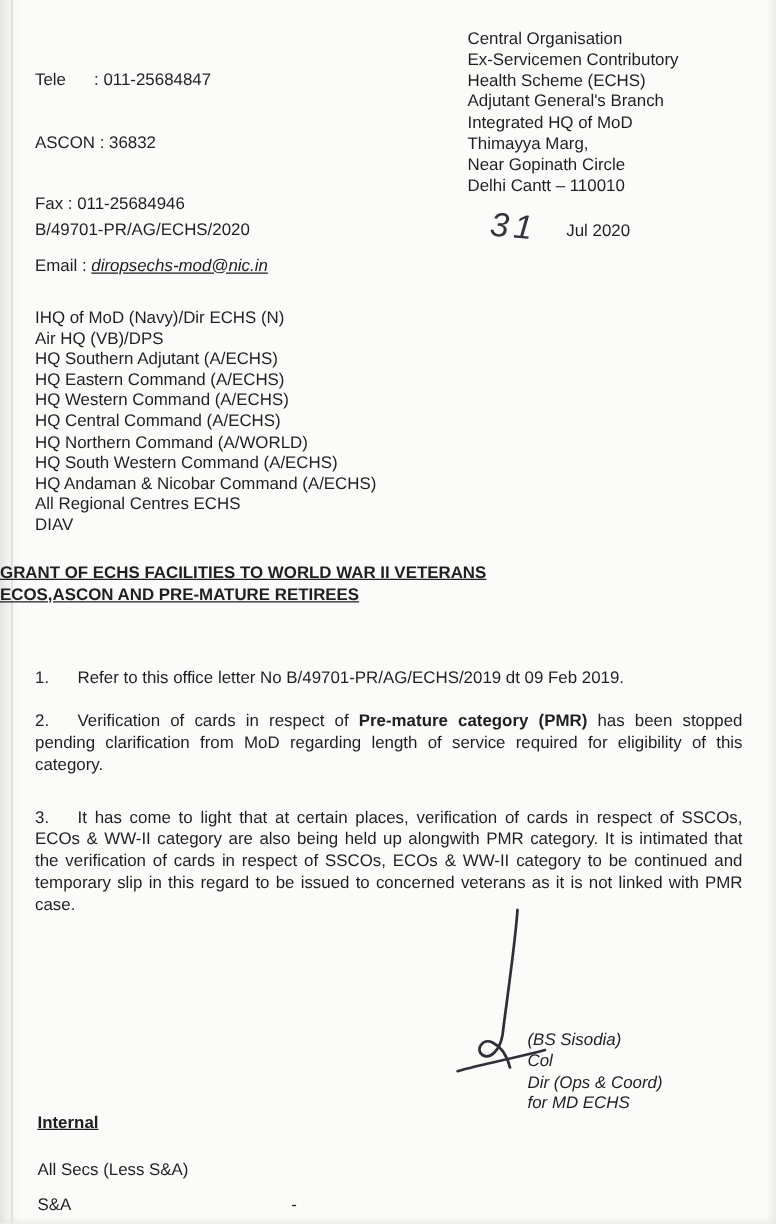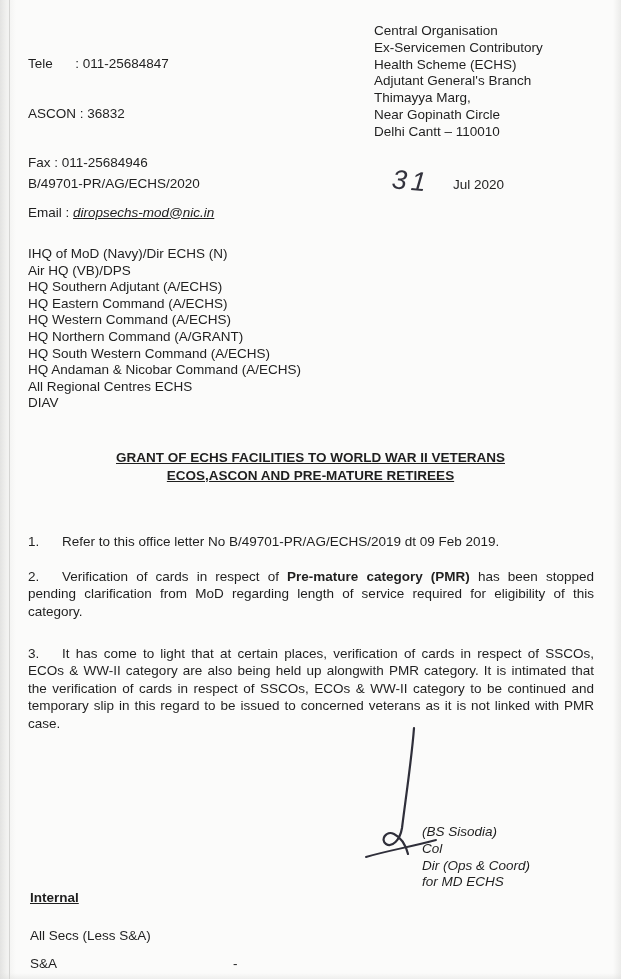--- a/index.html
+++ b/index.html
@@ -29,21 +29,21 @@
   .ref{position:absolute;left:28px;top:176px;}
   .hand-day{
     position:absolute;left:392px;top:166px;
     font-size:27px;font-style:italic;font-weight:300;color:#33333d;
     transform:rotate(5deg);letter-spacing:4px;
   }
   .date-typed{position:absolute;left:453px;top:177px;}
 
   .recipients{position:absolute;left:28px;top:246px;line-height:16.6px;}
 
-  .subject{position:absolute;left:0;right:0;top:449px;text-align:center;line-height:17.5px;}
+  .subject{position:absolute;left:0;right:0;top:449px;text-align:left;line-height:17.5px;}
   .subject div{font-weight:bold;text-decoration:underline;}
 
   .para{position:absolute;left:28px;width:566px;text-align:justify;line-height:17.4px;}
   .p1{top:533px;}
   .p2{top:556px;margin-top:12px;}
   .p3{top:645px;}
   .pnum{display:inline-block;width:34px;font-style:normal;}
   .b{font-weight:bold;}
 
   .sig-ink{position:absolute;left:362px;top:716px;z-index:3;pointer-events:none;}
@@ -70,36 +70,38 @@
     <div>ASCON : 36832</div>
     <div>Fax : 011-25684946</div>
     <div><span>Email : </span><span class="u">diropsechs-mod@nic.in</span></div>
   </div>
 
   <div class="address">
     <div>Central Organisation</div>
     <div>Ex-Servicemen Contributory</div>
     <div>Health Scheme (ECHS)</div>
     <div>Adjutant General's Branch</div>
+    <div>Integrated HQ of MoD</div>
     <div>Thimayya Marg,</div>
     <div>Near Gopinath Circle</div>
     <div>Delhi Cantt – 110010</div>
   </div>
 
   <div class="ref">B/49701-PR/AG/ECHS/2020</div>
   <div class="hand-day">31</div>
   <div class="date-typed">Jul 2020</div>
 
   <div class="recipients">
     <div>IHQ of MoD (Navy)/Dir ECHS (N)</div>
     <div>Air HQ (VB)/DPS</div>
     <div>HQ Southern Adjutant (A/ECHS)</div>
     <div>HQ Eastern Command (A/ECHS)</div>
     <div>HQ Western Command (A/ECHS)</div>
-    <div>HQ Northern Command (A/GRANT)</div>
+    <div>HQ Central Command (A/ECHS)</div>
+    <div>HQ Northern Command (A/WORLD)</div>
     <div>HQ South Western Command (A/ECHS)</div>
     <div>HQ Andaman &amp; Nicobar Command (A/ECHS)</div>
     <div>All Regional Centres ECHS</div>
     <div>DIAV</div>
   </div>
 
   <div class="subject">
     <div>GRANT OF ECHS FACILITIES TO WORLD WAR II VETERANS</div>
     <div>ECOS,ASCON AND PRE-MATURE RETIREES</div>
   </div>

